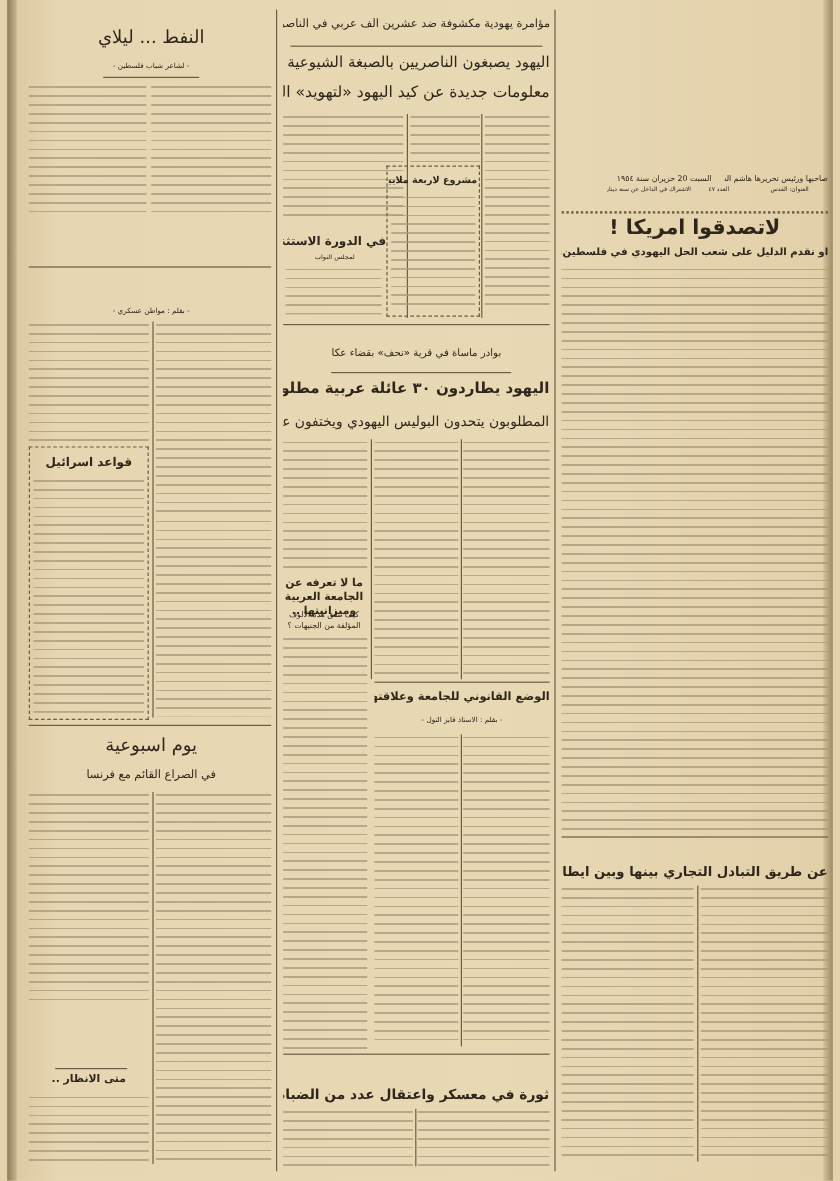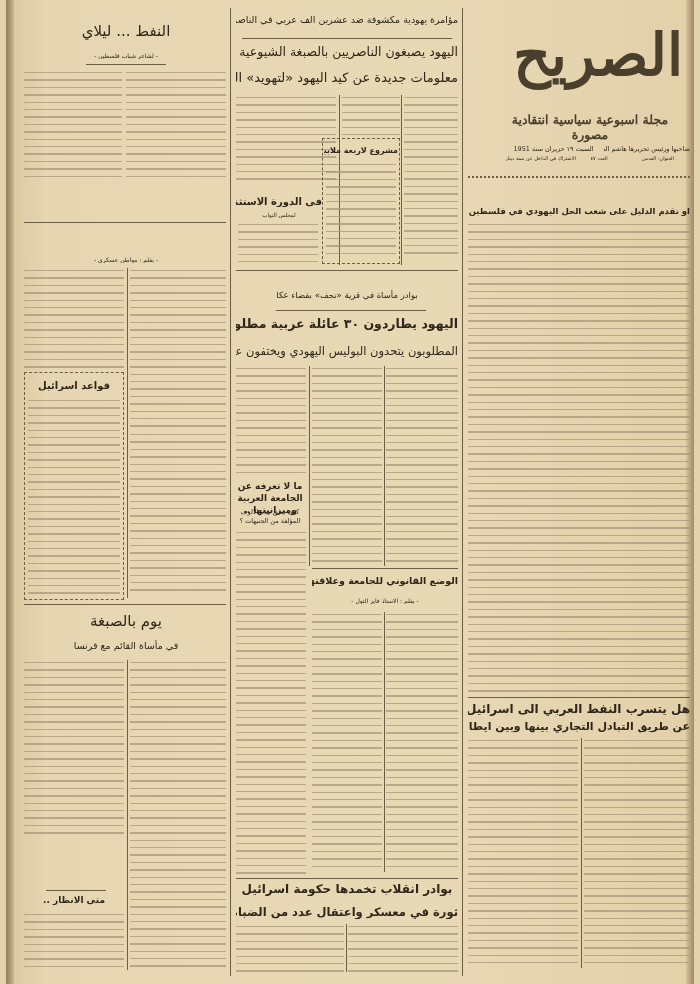--- a/index.html
+++ b/index.html
@@ -37,34 +37,32 @@
 </head>
 <body>
 
 <div class="page">
   <div class="binding"></div>
   <div class="right-edge"></div>
 
   <div class="vrule" style="left:224px;height:968px;"></div>
   <div class="vrule" style="left:456px;height:968px;"></div>
 
-  <div class="masthead" style="left:512px;top:18px;width:165px;font-size:58px;line-height:74px;">الصريح</div>
-  <div class="masthead" style="left:486px;top:112px;width:196px;font-size:12.5px;">مجلة اسبوعية سياسية انتقادية مصورة</div>
   <div class="h" style="left:598px;top:145px;width:86px;font-size:6.5px;">صاحبها ورئيس تحريرها هاشم السبع</div>
-  <div class="h" style="left:500px;top:145px;width:95px;font-size:6.5px;">السبت ١٩ حزيران سنة 1951</div>
+  <div class="h" style="left:500px;top:145px;width:95px;font-size:6.5px;">السبت 20 حزيران سنة ١٩٥٤</div>
   <div class="h" style="left:620px;top:155px;width:64px;font-size:5px;">العنوان: القدس</div>
   <div class="h" style="left:570px;top:155px;width:46px;font-size:5px;">العدد ٤٧</div>
   <div class="h" style="left:500px;top:155px;width:70px;font-size:5px;">الاشتراك في الداخل عن سنة ديناران</div>
   <div class="dashrule" style="left:462px;top:176px;width:222px;"></div>
 
+  <div class="h" style="left:462px;top:180px;width:222px;font-size:17px;font-weight:bold;">لاتصدقوا امريكا !</div>
   <div class="h" style="left:462px;top:206px;width:222px;font-size:8.5px;font-weight:bold;">او نقدم الدليل على شعب الحل اليهودي في فلسطين...</div>
   <div class="txt fill-lines" style="left:462px;top:222px;width:222px;height:470px;"></div>
   <div class="hrule" style="left:462px;top:697px;width:222px;"></div>
 
-  <div class="h" style="left:462px;top:702px;width:222px;font-size:12px;font-weight:bold;">هل يتسرب النفط العربي الى اسرائيل</div>
   <div class="h" style="left:462px;top:720px;width:222px;font-size:11px;font-weight:bold;">عن طريق التبادل التجاري بينها وبين ايطاليا ؟</div>
   <div class="txt fill-lines" style="left:578px;top:738px;width:106px;height:230px;"></div>
   <div class="txt fill-lines" style="left:462px;top:738px;width:110px;height:230px;"></div>
   <div class="vrule" style="left:575px;top:738px;height:230px;"></div>
 
   <div class="h" style="left:230px;top:14px;width:222px;font-size:9.5px;">مؤامرة يهودية مكشوفة ضد عشرين الف عربي في الناصرة</div>
   <div class="hrule" style="left:236px;top:38px;width:210px;"></div>
   <div class="h" style="left:230px;top:44px;width:222px;font-size:12.5px;">اليهود يصبغون الناصريين بالصبغة الشيوعية لهدف خبيث</div>
   <div class="h" style="left:230px;top:70px;width:222px;font-size:13px;">معلومات جديدة عن كيد اليهود «لتهويد» الناصرة ..</div>
   <div class="txt fill-lines" style="left:398px;top:95px;width:54px;height:160px;"></div>
@@ -98,21 +96,20 @@
   <div class="txt fill-lines" style="left:230px;top:530px;width:70px;height:345px;"></div>
 
   <div class="hrule" style="left:306px;top:568px;width:146px;"></div>
   <div class="h" style="left:306px;top:575px;width:146px;font-size:9.5px;font-weight:bold;">الوضع القانوني للجامعة وعلاقتها بنظام الدول</div>
   <div class="h" style="left:306px;top:597px;width:146px;font-size:6px;">- بقلم : الاستاذ فايز التول -</div>
   <div class="txt fill-lines" style="left:380px;top:612px;width:72px;height:258px;"></div>
   <div class="txt fill-lines" style="left:306px;top:612px;width:70px;height:258px;"></div>
   <div class="vrule" style="left:378px;top:612px;height:260px;"></div>
 
   <div class="hrule" style="left:230px;top:878px;width:222px;"></div>
-  <div class="h" style="left:230px;top:882px;width:222px;font-size:12px;font-weight:bold;">بوادر انقلاب تخمدها حكومة اسرائيل</div>
   <div class="h" style="left:230px;top:905px;width:222px;font-size:11.5px;font-weight:bold;">ثورة في معسكر واعتقال عدد من الضباط</div>
   <div class="txt fill-lines" style="left:342px;top:924px;width:110px;height:48px;"></div>
   <div class="txt fill-lines" style="left:230px;top:924px;width:108px;height:48px;"></div>
   <div class="vrule" style="left:340px;top:924px;height:48px;"></div>
 
   <div class="h" style="left:20px;top:22px;width:200px;font-size:15px;">النفط ... ليلاي</div>
   <div class="h" style="left:20px;top:52px;width:200px;font-size:6px;">- لشاعر شباب فلسطين -</div>
   <div class="hrule" style="left:80px;top:64px;width:80px;"></div>
   <div class="txt fill-lines" style="left:120px;top:70px;width:100px;height:110px;"></div>
   <div class="txt fill-lines" style="left:18px;top:70px;width:98px;height:110px;"></div>
@@ -122,22 +119,22 @@
   <div class="txt fill-lines" style="left:124px;top:268px;width:96px;height:160px;"></div>
   <div class="txt fill-lines" style="left:18px;top:268px;width:100px;height:100px;"></div>
   <div class="vrule" style="left:121px;top:268px;height:330px;"></div>
 
   <div class="box" style="left:18px;top:372px;width:100px;height:228px;"></div>
   <div class="h" style="left:20px;top:380px;width:96px;font-size:10px;font-weight:bold;">قواعد اسرائيل</div>
   <div class="txt fill-lines" style="left:22px;top:398px;width:92px;height:196px;"></div>
   <div class="txt fill-lines" style="left:124px;top:432px;width:96px;height:165px;"></div>
 
   <div class="hrule" style="left:18px;top:604px;width:202px;"></div>
-  <div class="h" style="left:20px;top:612px;width:200px;font-size:15px;">يوم بالصبغة</div>
-  <div class="h" style="left:20px;top:640px;width:200px;font-size:9.5px;">في مأساة القائم مع فرنسا</div>
+  <div class="h" style="left:20px;top:612px;width:200px;font-size:15px;">يوم اسبوعية</div>
+  <div class="h" style="left:20px;top:640px;width:200px;font-size:9.5px;">في الصراع القائم مع فرنسا</div>
   <div class="txt fill-lines" style="left:124px;top:660px;width:96px;height:310px;"></div>
   <div class="txt fill-lines" style="left:18px;top:660px;width:100px;height:180px;"></div>
   <div class="vrule" style="left:121px;top:660px;height:310px;"></div>
 
   <div class="hrule" style="left:40px;top:890px;width:60px;"></div>
   <div class="h" style="left:18px;top:895px;width:100px;font-size:9px;font-weight:bold;">متى الانظار ..</div>
   <div class="txt fill-lines" style="left:18px;top:912px;width:100px;height:58px;"></div>
 </div>
 
 </body></html>

